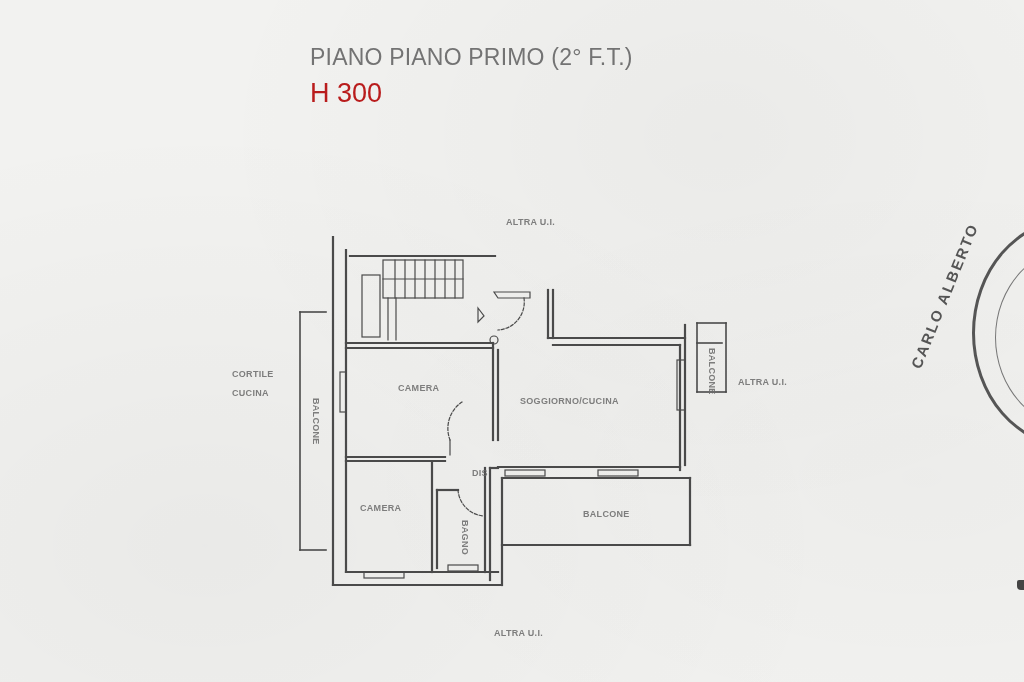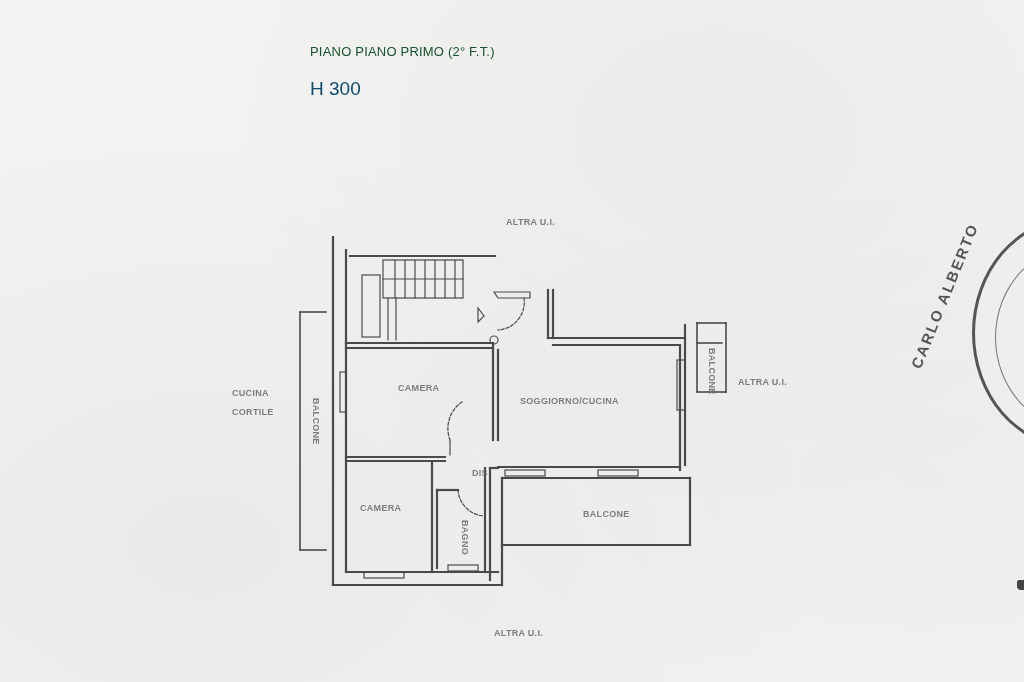--- a/index.html
+++ b/index.html
@@ -12,25 +12,25 @@
   .paper {
     position: absolute; inset: 0;
     background:
       radial-gradient(ellipse at 20% 80%, rgba(0,0,0,0.035), transparent 55%),
       radial-gradient(ellipse at 70% 20%, rgba(0,0,0,0.03), transparent 50%),
       radial-gradient(ellipse at 90% 70%, rgba(0,0,0,0.025), transparent 45%),
       #f2f2f0;
   }
   .title {
     position: absolute; left: 310px; top: 44px;
-    font-size: 13px; letter-spacing: 0.2px; color: #14532d;
+    font-size: 23px; letter-spacing: 0.2px; color: #737373;
   }
   .subtitle {
     position: absolute; left: 310px; top: 78px;
-    font-size: 19px; color: #0c4a6e;
+    font-size: 27px; color: #b91c1c;
   }
   svg.plan { position: absolute; left: 0; top: 0; }
   .lbl {
     position: absolute; font-size: 9px; color: #6a6a6a; letter-spacing: 0.3px;
     white-space: nowrap; font-weight: bold; opacity: 0.85;
   }
   .vlbl { transform: rotate(90deg); transform-origin: left top; }
   .stamp {
     position: absolute; left: 972px; top: 218px;
     width: 200px; height: 230px; border-radius: 50%;
@@ -152,21 +152,21 @@
     <rect x="505" y="470" width="40" height="6"></rect>
     <rect x="598" y="470" width="40" height="6"></rect>
     <rect x="677" y="360" width="8" height="50"></rect>
     <rect x="340" y="372" width="6" height="40"></rect>
   </g>
 </svg>
 
 <div class="lbl" style="left:506px;top:217px;">ALTRA U.I.</div>
 <div class="lbl" style="left:494px;top:628px;">ALTRA U.I.</div>
 <div class="lbl" style="left:738px;top:377px;">ALTRA U.I.</div>
-<div class="lbl" style="left:232px;top:369px;margin-top:38px;">CORTILE</div>
+<div class="lbl" style="left:232px;top:369px;">CORTILE</div>
 <div class="lbl" style="left:232px;top:388px;">CUCINA</div>
 <div class="lbl vlbl" style="left:321px;top:398px;">BALCONE</div>
 <div class="lbl vlbl" style="left:717px;top:348px;">BALCONE</div>
 <div class="lbl" style="left:398px;top:383px;">CAMERA</div>
 <div class="lbl" style="left:520px;top:396px;">SOGGIORNO/CUCINA</div>
 <div class="lbl" style="left:472px;top:468px;">DIS</div>
 <div class="lbl" style="left:360px;top:503px;">CAMERA</div>
 <div class="lbl vlbl" style="left:470px;top:520px;">BAGNO</div>
 <div class="lbl" style="left:583px;top:509px;">BALCONE</div>
 

